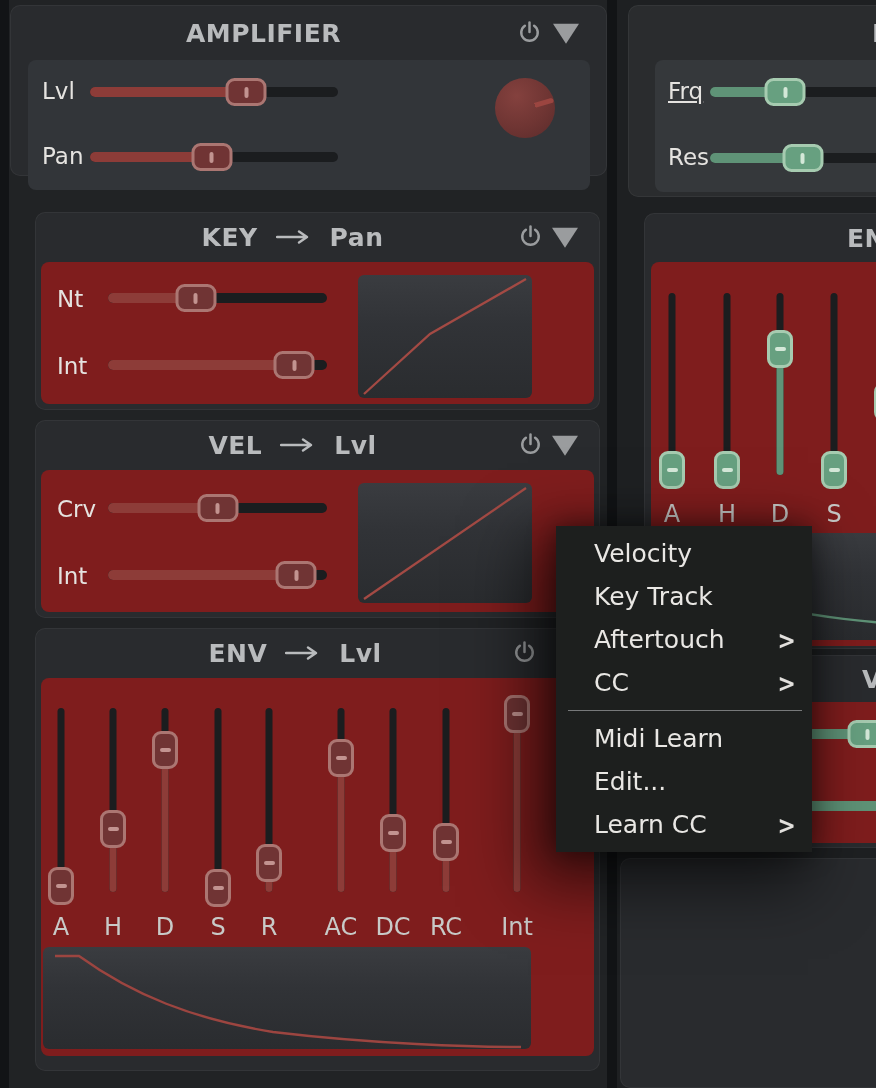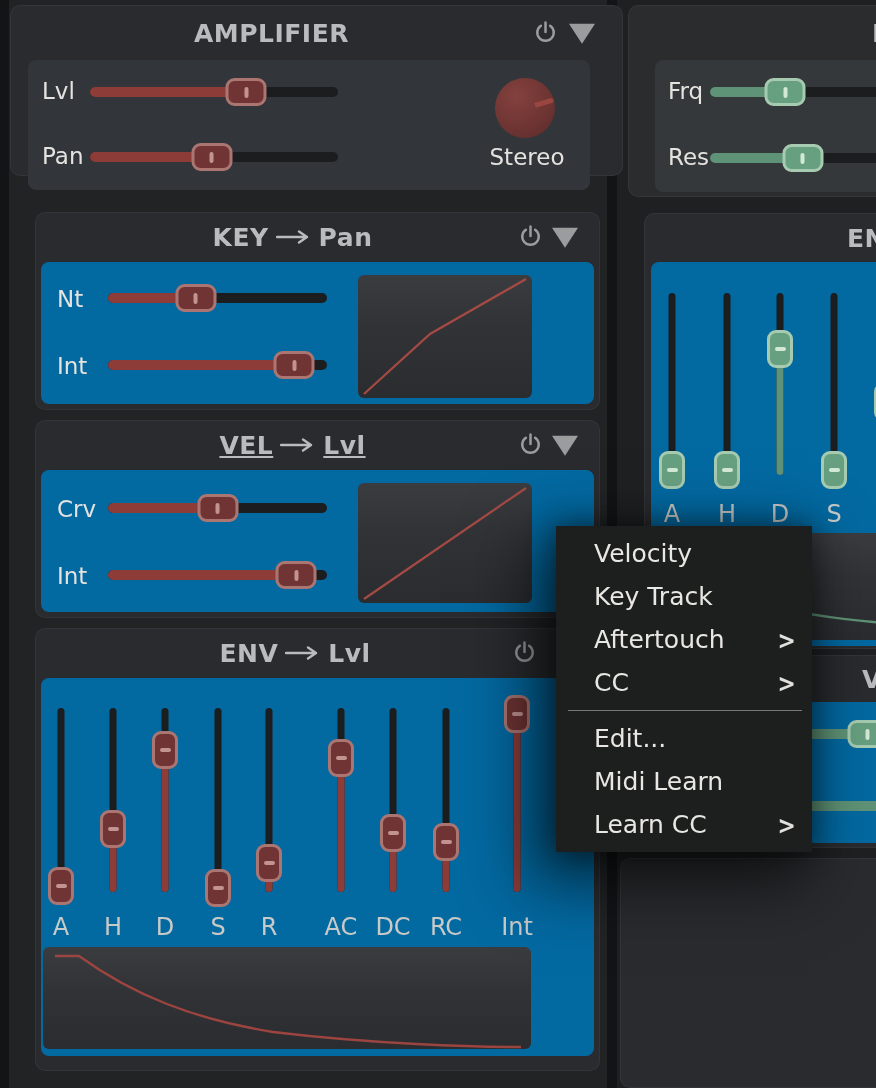--- a/index.html
+++ b/index.html
@@ -5,25 +5,25 @@
   html,body{margin:0;padding:0;}
   body{
     position:relative;width:876px;height:1088px;overflow:hidden;
     background:#121416;
     font-family:"DejaVu Sans","Liberation Sans",sans-serif;
     -webkit-font-smoothing:antialiased;
   }
   .backdrop{position:absolute;top:0;bottom:0;}
   .panel{position:absolute;background:#292b2e;border-radius:10px;
          box-shadow:inset 0 0 0 1px rgba(255,255,255,0.05);}
-  .mod-body{position:absolute;background:#0369a1;border-radius:8px;}
+  .mod-body{position:absolute;background:#7f1d1d;border-radius:8px;}
   .sub-body{position:absolute;background:#323539;border-radius:8px;}
   .head{position:absolute;left:0;right:0;top:0;display:flex;align-items:center;justify-content:center;
         color:#b9bbbd;font-weight:bold;font-size:25px;letter-spacing:.5px;}
-  .head .t{display:flex;align-items:center;gap:7px;}
+  .head .t{display:flex;align-items:center;gap:18px;}
   .p-power{position:absolute;right:58px;top:50%;transform:translateY(-50%);width:23px;height:25px;cursor:pointer;}
   .p-tri{position:absolute;right:22px;top:50%;transform:translateY(-46%);
          width:0;height:0;border-left:13px solid transparent;border-right:13px solid transparent;
          border-top:20px solid #9a9c9e;cursor:pointer;}
   .lab{position:absolute;color:#e5e3e0;font-size:23px;}
   
   .htrack{position:absolute;height:10px;border-radius:5px;background:#1b1d1f;}
   .htrack .hfill{position:absolute;left:0;top:0;bottom:0;border-radius:5px;width:calc(var(--pct)*1%);}
   .htrack .hhandle{position:absolute;top:50%;left:calc(var(--pct)*1%);transform:translate(-50%,-50%);
         width:41px;height:28px;border-radius:9px;box-sizing:border-box;border:3px solid;
@@ -69,21 +69,21 @@
   .menu-item .chev{margin-left:auto;font-weight:bold;font-size:23px;color:#e2e0dd;transform:scale(0.95,1.1);}
   .menu-sep{height:1px;background:rgba(180,182,184,0.6);margin:6px 10px 6px 12px;}
   .clip-title{position:absolute;top:50%;transform:translateY(-50%);white-space:nowrap;}
 </style>
 </head>
 <body>
 
 <div class="backdrop" style="left:9px;width:598px;background:#212325;"></div>
 <div class="backdrop" style="left:617px;width:259px;background:#1e2022;"></div>
 
-<section class="panel" style="left:10px;top:5px;width:597px;height:171px;padding-left:16px;">
+<section class="panel" style="left:10px;top:5px;width:597px;height:171px;">
   <div class="head" style="height:56px;padding-right:90px;">
     <span>AMPLIFIER</span>
     <span class="p-power" style="right:66px;">
       <svg width="23" height="25" viewBox="0 0 24 26">
           <path d="M12 2 v10" stroke="#9a9c9e" stroke-width="2.6" stroke-linecap="round" fill="none"></path>
           <path d="M7.2 5.4 a8.6 8.6 0 1 0 9.6 0" stroke="#9a9c9e" stroke-width="2.6" stroke-linecap="round" fill="none"></path>
         </svg>
     </span>
     <span class="p-tri" style="right:28px;"></span>
   </div>
@@ -98,21 +98,20 @@
     <div class="lab" style="left:14px;top:83px;">Pan</div>
     <div class="htrack red" style="left: 62px; top: 92px; width: 248px; --pct: 49;">
       <div class="hfill"></div>
       <div class="hhandle">
           <div class="tick"></div>
         </div>
     </div>
     <div class="knob" style="left:467px;top:18px;">
       <div class="knob-ptr"></div>
     </div>
-    <div class="lab" style="left:399px;top:84px;width:200px;text-align:center;">Stereo</div>
   </div>
 </section>
 
 <section class="panel" style="left:35px;top:212px;width:565px;height:198px;">
   <div class="head" style="height:50px;padding-right:50px;">
     <span class="t">
       <span>KEY</span>
       <svg width="36" height="14" viewBox="0 0 36 14">
           <path d="M1 7 H28 M23 1.5 L31 7 L23 12.5" stroke="#b9bbbd" stroke-width="2.4" fill="none" stroke-linecap="round" stroke-linejoin="round"></path>
         </svg>
@@ -143,21 +142,21 @@
     </div>
     <div class="scope" style="left:317px;top:13px;width:174px;height:123px;">
       <svg width="174" height="123" viewBox="0 0 174 123">
           <polyline points="6,119 72,59 168,4" stroke="#a34a44" stroke-width="2.3" fill="none"></polyline>
         </svg>
     </div>
   </div>
 </section>
 
 <section class="panel" style="left:35px;top:420px;width:565px;height:198px;">
-  <div class="head" style="height:50px;padding-right:50px;text-decoration:underline;">
+  <div class="head" style="height:50px;padding-right:50px;">
     <span class="t">
       <span>VEL</span>
       <svg width="36" height="14" viewBox="0 0 36 14">
           <path d="M1 7 H28 M23 1.5 L31 7 L23 12.5" stroke="#b9bbbd" stroke-width="2.4" fill="none" stroke-linecap="round" stroke-linejoin="round"></path>
         </svg>
       <span>Lvl</span>
     </span>
     <span class="p-power">
       <svg width="23" height="25" viewBox="0 0 24 26">
           <path d="M12 2 v10" stroke="#9a9c9e" stroke-width="2.6" stroke-linecap="round" fill="none"></path>
@@ -287,21 +286,21 @@
         </svg>
     </div>
   </div>
 </section>
 
 <section class="panel" style="left:628px;top:5px;width:400px;height:192px;background:#2a2c2e;">
   <div class="head" style="height:55px;">
     <span class="clip-title" style="left:244px;">F</span>
   </div>
   <div class="sub-body" style="left:27px;top:55px;width:360px;height:132px;background:#35383b;">
-    <div class="lab" style="left:13px;top:18px;">Frq</div>
+    <div class="lab" style="left:13px;top:18px;text-decoration:underline;">Frq</div>
     <div class="htrack green" style="left: 55px; top: 27px; width: 250px; --pct: 30;">
       <div class="hfill"></div>
       <div class="hhandle">
           <div class="tick"></div>
         </div>
     </div>
     <div class="lab" style="left:13px;top:84px;">Res</div>
     <div class="htrack green" style="left: 55px; top: 93px; width: 250px; --pct: 37;">
       <div class="hfill"></div>
       <div class="hhandle">
@@ -389,22 +388,22 @@
   <div class="menu-item">
       <span>Aftertouch</span>
       <span class="chev">&gt;</span>
     </div>
   <div class="menu-item">
       <span>CC</span>
       <span class="chev">&gt;</span>
     </div>
   <div class="menu-sep"></div>
   <div class="menu-item">
+      <span>Midi Learn</span>
+    </div>
+  <div class="menu-item">
       <span>Edit...</span>
-    </div>
-  <div class="menu-item">
-      <span>Midi Learn</span>
     </div>
   <div class="menu-item">
       <span>Learn CC</span>
       <span class="chev">&gt;</span>
     </div>
 </div>
 
 </body></html>

